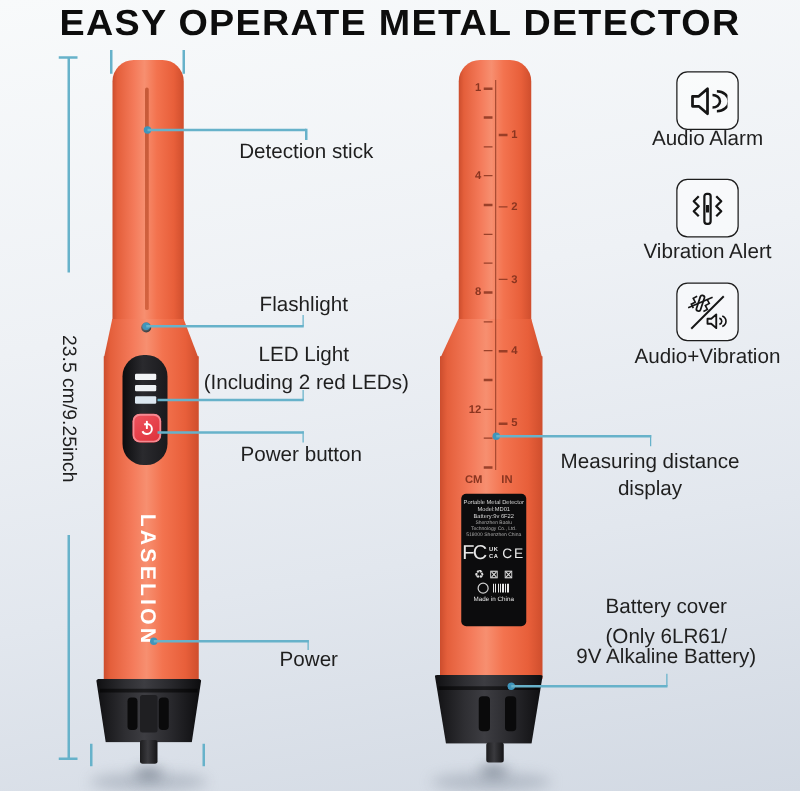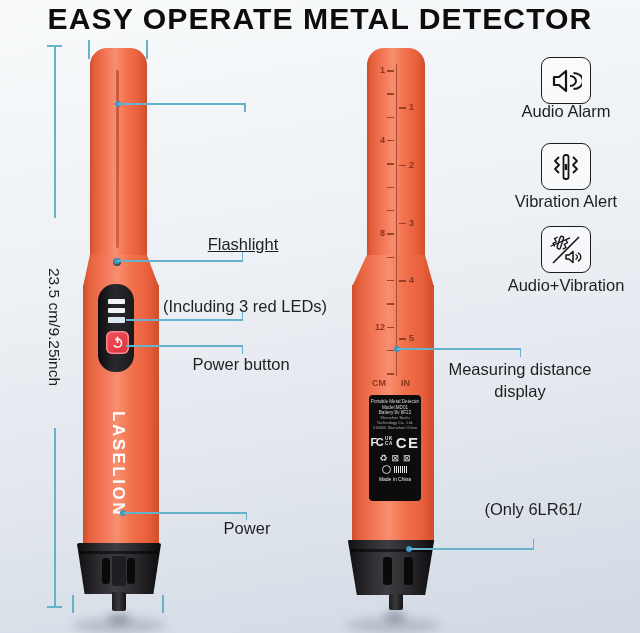--- a/index.html
+++ b/index.html
@@ -28,23 +28,23 @@
   .runit{position:absolute;font-size:9px;font-weight:bold;color:#8a3520;}
   
   .fbox{position:absolute;left:541px;width:48px;height:45px;border:1.6px solid #1d1d1d;border-radius:9px;
     background:rgba(255,255,255,.55);display:flex;align-items:center;justify-content:center;}
   
   #sticker{left:369px;top:395px;width:52px;height:106px;background:#0c0c0d;border-radius:4px;
     color:#d8d8d8;text-align:center;overflow:hidden;}
   .stkline{font-size:4.6px;line-height:5.6px;white-space:nowrap;}
   .stkline.dim{color:#a8a8a8;font-size:4px;line-height:4.9px;}
   .certrow{display:flex;align-items:center;justify-content:center;gap:3px;margin-top:3px;color:#e8e8e8;}
-  .fcc{font-size:11px;font-weight:bold;letter-spacing:-1.5px;}
+  .fcc{font-size:16px;font-weight:normal;letter-spacing:-1.5px;}
   .ukca{display:flex;flex-direction:column;font-size:4.6px;font-weight:bold;line-height:4.6px;letter-spacing:.5px;}
-  .ce{font-size:15px;letter-spacing:1.5px;font-weight:bold;}
+  .ce{font-size:11px;letter-spacing:1.5px;font-weight:normal;}
   .iconrow{display:flex;align-items:center;justify-content:center;gap:4px;margin-top:2px;font-size:9px;color:#e0e0e0;line-height:10px;}
   .msmall{display:flex;align-items:center;justify-content:center;gap:3px;margin-top:2px;}
   .ccirc{width:7px;height:7px;border:0.8px solid #cfcfcf;border-radius:50%;}
   .barcode{width:14px;height:7px;background:repeating-linear-gradient(90deg,#e8e8e8 0 1px,transparent 1px 2px);}
   .madein{font-size:5px;margin-top:2.5px;color:#e8e8e8;}
   
   #badge{left:534px;top:560px;width:71px;height:64px;border-radius:50%;
     background:radial-gradient(circle at 38% 30%,#f67d42 0%,#f0601f 55%,#e5511a 100%);
     display:flex;flex-direction:column;align-items:center;justify-content:center;
     color:#fff;font-weight:bold;font-size:12.5px;line-height:16px;font-style:italic;}
@@ -175,49 +175,53 @@
   <div class="abs vtext" style="left:-21px;top:318px;width:150px;font-size:15.5px;color:#1f1f1f;text-align:center;white-space:nowrap;">23.5 cm/9.25inch</div>
   <div class="abs clv" style="left:54px;top:428px;height:179px;"></div>
   <div class="abs hbar" style="left:47px;top:606px;width:15px;"></div>
 
   <div class="abs tick" style="left:72px;top:595px;height:18px;"></div>
   <div class="abs tick" style="left:162px;top:595px;height:18px;"></div>
 
   <div class="abs cdot" style="left:115px;top:101px;"></div>
   <div class="abs clh" style="left:118px;top:103px;width:127px;"></div>
   <div class="abs clv" style="left:244px;top:103px;height:9px;"></div>
+  <div class="abs lbl" style="left:170px;top:112px;width:150px;">Detection stick</div>
 
   <div class="abs cdot" style="left:114px;top:258px;"></div>
   <div class="abs clh" style="left:117px;top:260px;width:126px;"></div>
   <div class="abs clv" style="left:241.5px;top:252px;height:9px;"></div>
-  <div class="abs lbl" style="left:168px;top:235px;width:150px;text-decoration:underline;">Flashlight</div>
+  <div class="abs lbl" style="left:168px;top:235px;width:150px;">Flashlight</div>
 
   <div class="abs clh" style="left:126px;top:319px;width:117px;"></div>
   <div class="abs clv" style="left:241.5px;top:312px;height:8px;"></div>
-  <div class="abs lbl" style="left:150px;top:297px;width:190px;">(Including 3 red LEDs)</div>
+  <div class="abs lbl" style="left:168px;top:275px;width:150px;">LED Light</div>
+  <div class="abs lbl" style="left:150px;top:297px;width:190px;">(Including 2 red LEDs)</div>
 
   <div class="abs clh" style="left:126px;top:345px;width:117px;"></div>
   <div class="abs clv" style="left:241.5px;top:345px;height:9px;"></div>
   <div class="abs lbl" style="left:166px;top:355px;width:150px;">Power button</div>
 
   <div class="abs cdot" style="left:120px;top:510px;"></div>
   <div class="abs clh" style="left:123px;top:512px;width:124px;"></div>
   <div class="abs clv" style="left:245.5px;top:512px;height:8px;"></div>
   <div class="abs lbl" style="left:172px;top:519px;width:150px;">Power</div>
 
   <div class="abs cdot" style="left:394px;top:346px;"></div>
   <div class="abs clh" style="left:397px;top:348px;width:124px;"></div>
   <div class="abs clv" style="left:519.5px;top:348px;height:9px;"></div>
   <div class="abs lbl" style="left:430px;top:382px;width:180px;">display</div>
   <div class="abs lbl" style="left:430px;top:360px;width:180px;">Measuring distance</div>
 
   <div class="abs cdot" style="left:406px;top:546px;"></div>
   <div class="abs clh" style="left:409px;top:548px;width:125px;"></div>
   <div class="abs clv" style="left:532.5px;top:539px;height:10px;"></div>
+  <div class="abs lbl" style="left:440px;top:476px;width:186px;">Battery cover</div>
   <div class="abs lbl" style="left:440px;top:500px;width:186px;">(Only 6LR61/</div>
+  <div class="abs lbl" style="left:440px;top:516px;width:186px;">9V Alkaline Battery)</div>
 
   <div class="fbox" style="top:57px;">
     <svg width="32" height="28" viewBox="0 0 32 28">
       <path d="M4 10 h5 l7 -6 v20 l-7 -6 h-5 z" fill="none" stroke="#151515" stroke-width="2.2" stroke-linejoin="round"></path>
       <path d="M20 9 a6 5 0 0 1 0 10" fill="none" stroke="#151515" stroke-width="2"></path>
       <path d="M23.5 6 a9.5 8 0 0 1 0 16" fill="none" stroke="#151515" stroke-width="2"></path>
     </svg>
   </div>
   <div class="abs lbl" style="left:476px;top:102px;width:180px;">Audio Alarm</div>
 

